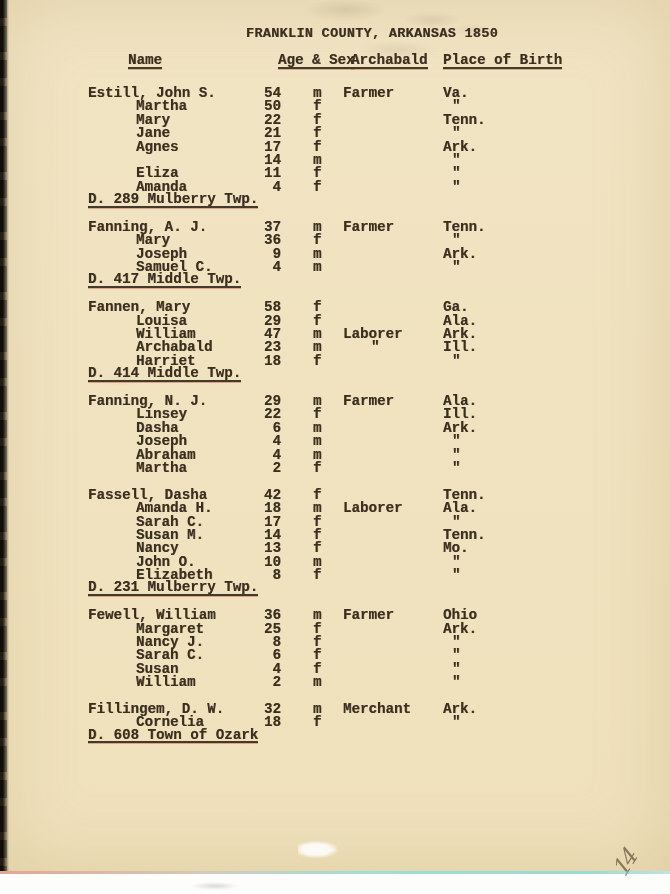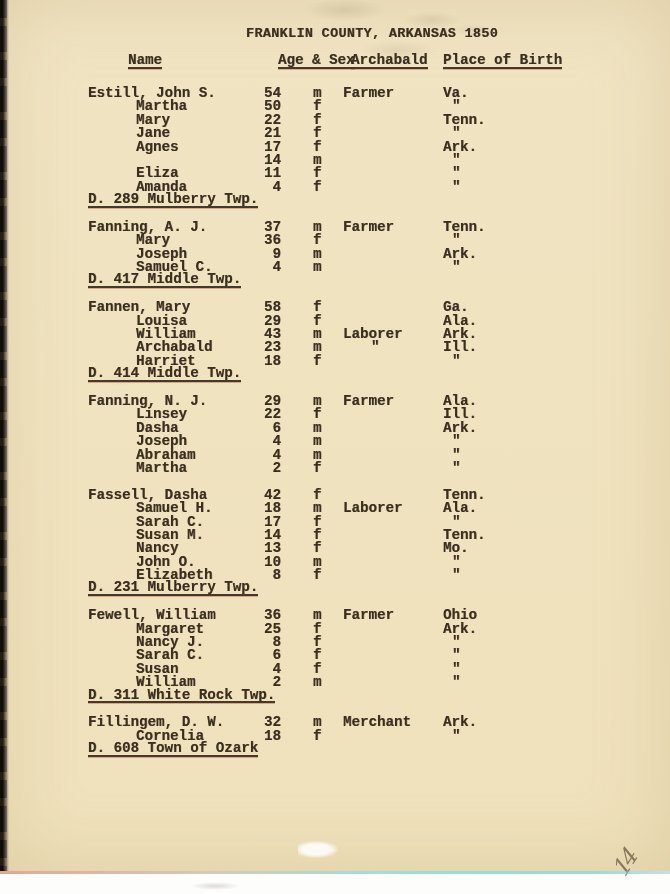--- a/index.html
+++ b/index.html
@@ -119,51 +119,50 @@
       <div class="family">
         <div class="row head"><span class="c-name">Fanning, A. J.</span><span class="c-age">37</span><span class="c-sex">m</span><span class="c-occ">Farmer</span><span class="c-birth">Tenn.</span></div>
         <div class="row"><span class="c-name">Mary</span><span class="c-age">36</span><span class="c-sex">f</span><span class="c-occ"></span><span class="c-birth ditto">"</span></div>
         <div class="row"><span class="c-name">Joseph</span><span class="c-age">9</span><span class="c-sex">m</span><span class="c-occ"></span><span class="c-birth">Ark.</span></div>
         <div class="row"><span class="c-name">Samuel C.</span><span class="c-age">4</span><span class="c-sex">m</span><span class="c-occ"></span><span class="c-birth ditto">"</span></div>
         <div class="district">D. 417 Middle Twp.</div>
       </div>
       <div class="family">
         <div class="row head"><span class="c-name">Fannen, Mary</span><span class="c-age">58</span><span class="c-sex">f</span><span class="c-occ"></span><span class="c-birth">Ga.</span></div>
         <div class="row"><span class="c-name">Louisa</span><span class="c-age">29</span><span class="c-sex">f</span><span class="c-occ"></span><span class="c-birth">Ala.</span></div>
-        <div class="row"><span class="c-name">William</span><span class="c-age">43</span><span class="c-sex">m</span><span class="c-occ">Laborer</span><span class="c-birth">Ark.</span></div>
+        <div class="row"><span class="c-name">William</span><span class="c-age">47</span><span class="c-sex">m</span><span class="c-occ">Laborer</span><span class="c-birth">Ark.</span></div>
         <div class="row"><span class="c-name">Archabald</span><span class="c-age">23</span><span class="c-sex">m</span><span class="c-occ ditto">"</span><span class="c-birth">Ill.</span></div>
         <div class="row"><span class="c-name">Harriet</span><span class="c-age">18</span><span class="c-sex">f</span><span class="c-occ"></span><span class="c-birth ditto">"</span></div>
         <div class="district">D. 414 Middle Twp.</div>
       </div>
       <div class="family">
         <div class="row head"><span class="c-name">Fanning, N. J.</span><span class="c-age">29</span><span class="c-sex">m</span><span class="c-occ">Farmer</span><span class="c-birth">Ala.</span></div>
         <div class="row"><span class="c-name">Linsey</span><span class="c-age">22</span><span class="c-sex">f</span><span class="c-occ"></span><span class="c-birth">Ill.</span></div>
         <div class="row"><span class="c-name">Dasha</span><span class="c-age">6</span><span class="c-sex">m</span><span class="c-occ"></span><span class="c-birth">Ark.</span></div>
         <div class="row"><span class="c-name">Joseph</span><span class="c-age">4</span><span class="c-sex">m</span><span class="c-occ"></span><span class="c-birth ditto">"</span></div>
         <div class="row"><span class="c-name">Abraham</span><span class="c-age">4</span><span class="c-sex">m</span><span class="c-occ"></span><span class="c-birth ditto">"</span></div>
         <div class="row"><span class="c-name">Martha</span><span class="c-age">2</span><span class="c-sex">f</span><span class="c-occ"></span><span class="c-birth ditto">"</span></div>
       </div>
       <div class="family">
         <div class="row head"><span class="c-name">Fassell, Dasha</span><span class="c-age">42</span><span class="c-sex">f</span><span class="c-occ"></span><span class="c-birth">Tenn.</span></div>
-        <div class="row"><span class="c-name">Samuel H.</span><span class="c-age">18</span><span class="c-sex">m</span><span class="c-occ">Laborer</span><span class="c-birth">Ala.</span></div>
+        <div class="row"><span class="c-name">Amanda H.</span><span class="c-age">18</span><span class="c-sex">m</span><span class="c-occ">Laborer</span><span class="c-birth">Ala.</span></div>
         <div class="row"><span class="c-name">Sarah C.</span><span class="c-age">17</span><span class="c-sex">f</span><span class="c-occ"></span><span class="c-birth ditto">"</span></div>
         <div class="row"><span class="c-name">Susan M.</span><span class="c-age">14</span><span class="c-sex">f</span><span class="c-occ"></span><span class="c-birth">Tenn.</span></div>
         <div class="row"><span class="c-name">Nancy</span><span class="c-age">13</span><span class="c-sex">f</span><span class="c-occ"></span><span class="c-birth">Mo.</span></div>
         <div class="row"><span class="c-name">John O.</span><span class="c-age">10</span><span class="c-sex">m</span><span class="c-occ"></span><span class="c-birth ditto">"</span></div>
         <div class="row"><span class="c-name">Elizabeth</span><span class="c-age">8</span><span class="c-sex">f</span><span class="c-occ"></span><span class="c-birth ditto">"</span></div>
         <div class="district">D. 231 Mulberry Twp.</div>
       </div>
       <div class="family">
         <div class="row head"><span class="c-name">Fewell, William</span><span class="c-age">36</span><span class="c-sex">m</span><span class="c-occ">Farmer</span><span class="c-birth">Ohio</span></div>
         <div class="row"><span class="c-name">Margaret</span><span class="c-age">25</span><span class="c-sex">f</span><span class="c-occ"></span><span class="c-birth">Ark.</span></div>
         <div class="row"><span class="c-name">Nancy J.</span><span class="c-age">8</span><span class="c-sex">f</span><span class="c-occ"></span><span class="c-birth ditto">"</span></div>
         <div class="row"><span class="c-name">Sarah C.</span><span class="c-age">6</span><span class="c-sex">f</span><span class="c-occ"></span><span class="c-birth ditto">"</span></div>
         <div class="row"><span class="c-name">Susan</span><span class="c-age">4</span><span class="c-sex">f</span><span class="c-occ"></span><span class="c-birth ditto">"</span></div>
         <div class="row"><span class="c-name">William</span><span class="c-age">2</span><span class="c-sex">m</span><span class="c-occ"></span><span class="c-birth ditto">"</span></div>
-        <div class="district">D. 311 White Rock Twp.</div>
       </div>
       <div class="family">
         <div class="row head"><span class="c-name">Fillingem, D. W.</span><span class="c-age">32</span><span class="c-sex">m</span><span class="c-occ">Merchant</span><span class="c-birth">Ark.</span></div>
         <div class="row"><span class="c-name">Cornelia</span><span class="c-age">18</span><span class="c-sex">f</span><span class="c-occ"></span><span class="c-birth ditto">"</span></div>
         <div class="district">D. 608 Town of Ozark</div>
       </div>
     </div>
 
   <div class="white-spot"></div>
   <div class="pencil">14</div>

